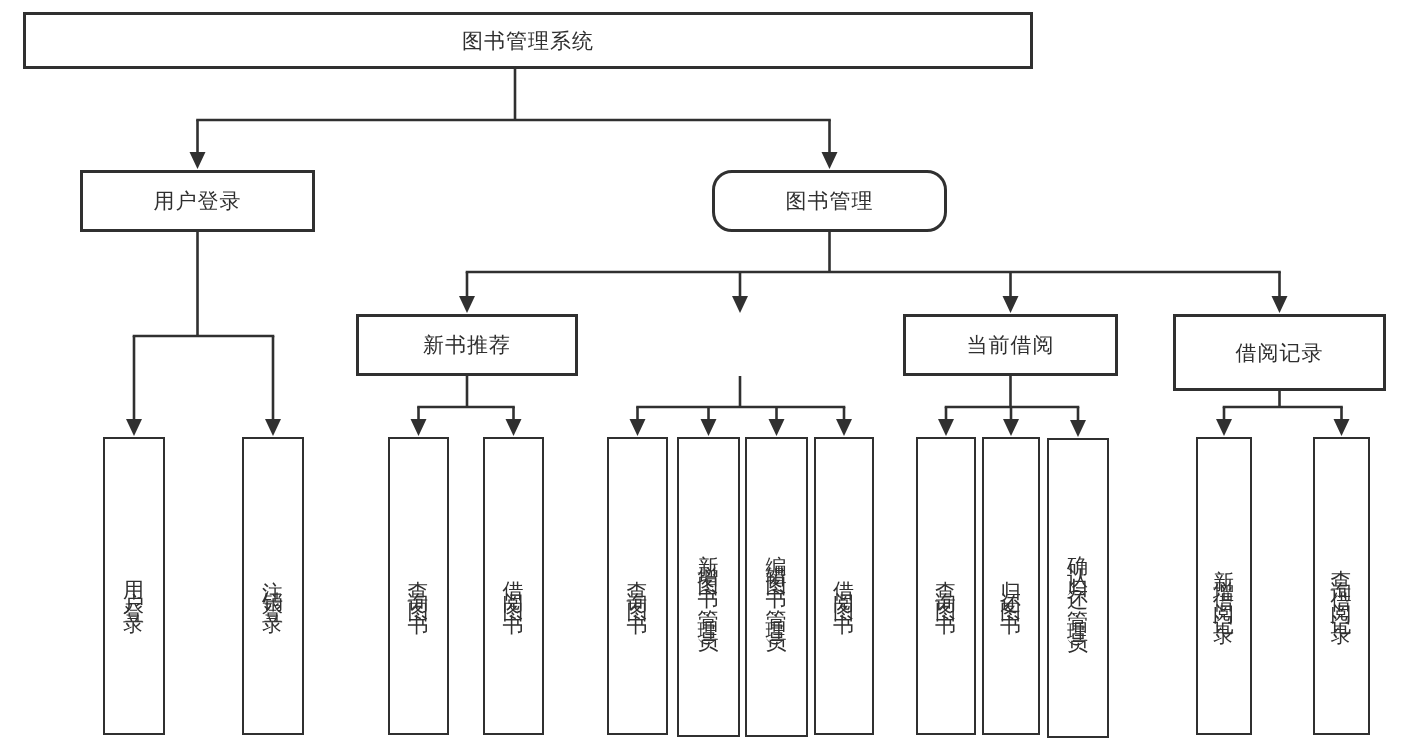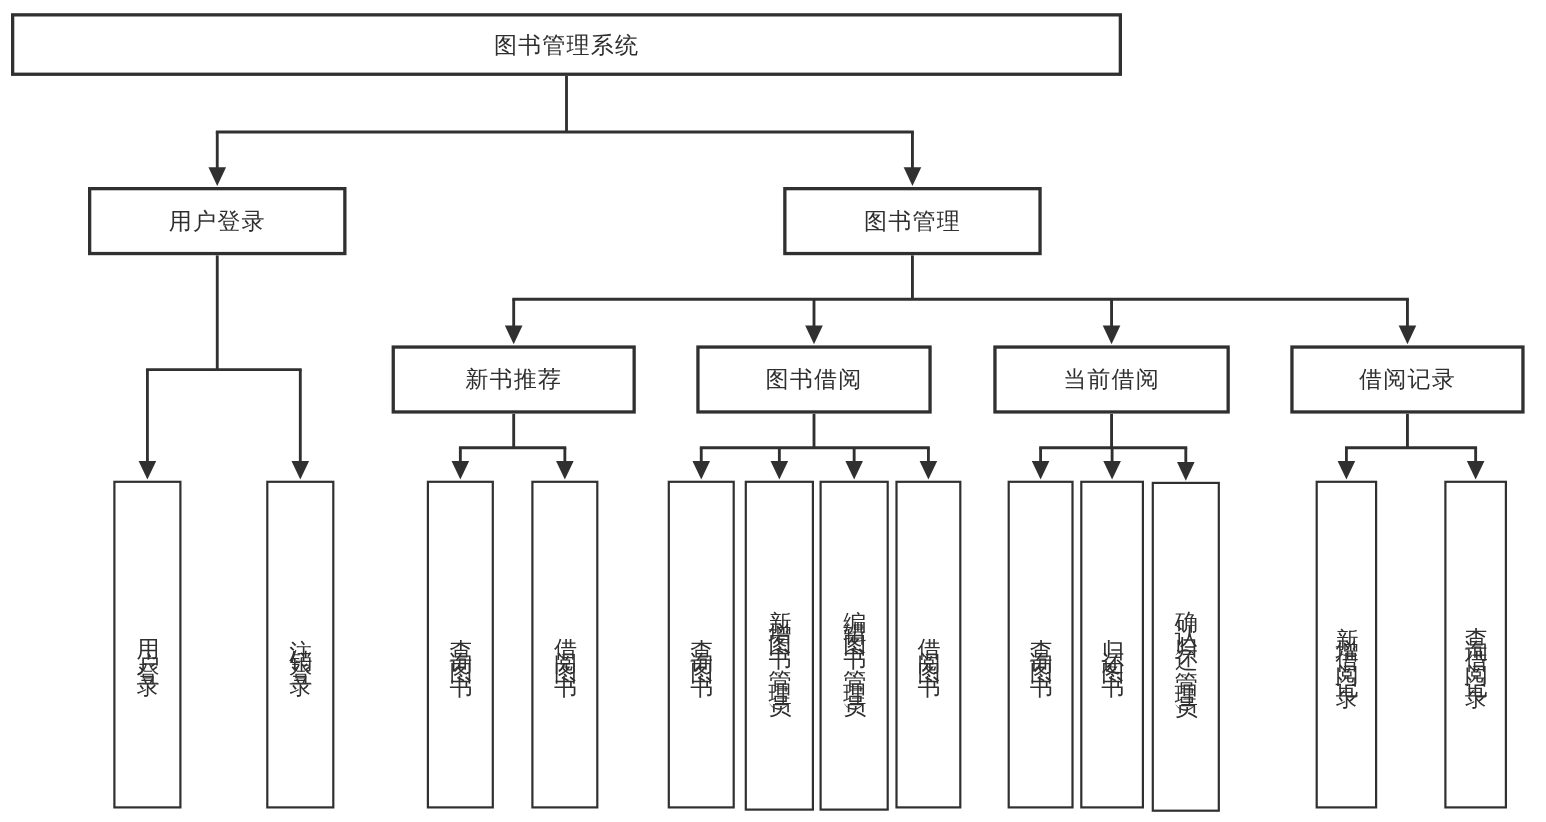--- a/index.html
+++ b/index.html
@@ -112,39 +112,36 @@
       <polygon points="1003,419 1019,419 1011,436" fill="#303030"></polygon>
       <line x1="1078" y1="407" x2="1078" y2="426" stroke="#303030" stroke-width="2.6"></line>
       <polygon points="1070,420 1086,420 1078,437" fill="#303030"></polygon>
       <line x1="1279.5" y1="376" x2="1279.5" y2="407" stroke="#303030" stroke-width="2.6"></line>
       <line x1="1222.7" y1="407" x2="1342.8" y2="407" stroke="#303030" stroke-width="2.6"></line>
       <line x1="1224" y1="407" x2="1224" y2="425" stroke="#303030" stroke-width="2.6"></line>
       <polygon points="1216,419 1232,419 1224,436" fill="#303030"></polygon>
       <line x1="1341.5" y1="407" x2="1341.5" y2="425" stroke="#303030" stroke-width="2.6"></line>
       <polygon points="1333.5,419 1349.5,419 1341.5,436" fill="#303030"></polygon>
     </svg>
-<div class="node node-h" style="left: 10px; top: 12px; width: 1010px; height: 57px; border-color: rgb(48, 48, 48); color: rgb(47, 47, 47);">
+<div class="node node-h" style="left: 23px; top: 12px; width: 1010px; height: 57px; border-color: rgb(48, 48, 48); color: rgb(47, 47, 47);">
       <span class="node-label">图书管理系统</span>
     </div>
     <div class="node node-h" style="left: 80px; top: 170px; width: 235px; height: 62px; border-color: rgb(48, 48, 48); color: rgb(47, 47, 47);">
       <span class="node-label">用户登录</span>
     </div>
-    <div class="node node-h" style="left: 712px; top: 170px; width: 235px; height: 62px; border-color: rgb(48, 48, 48); color: rgb(47, 47, 47);">
+    <div class="node node-h" style="left: 712px; top: 170px; width: 235px; height: 62px; border-color: rgb(48, 48, 48); color: rgb(47, 47, 47); border-radius: 20px;">
       <span class="node-label">图书管理</span>
     </div>
     <div class="node node-h" style="left: 356px; top: 314px; width: 222px; height: 62px; border-color: rgb(48, 48, 48); color: rgb(47, 47, 47); align-items: center;">
       <span class="node-label">新书推荐</span>
     </div>
-    <div class="node node-h" style="left: 633px; top: 314px; width: 214px; height: 62px; border-color: rgb(48, 48, 48); color: rgb(47, 47, 47);">
-      <span class="node-label">图书借阅</span>
-    </div>
     <div class="node node-h" style="left: 903px; top: 314px; width: 215px; height: 62px; border-color: rgb(48, 48, 48); color: rgb(47, 47, 47);">
       <span class="node-label">当前借阅</span>
     </div>
-    <div class="node node-h" style="left: 1173px; top: 314px; width: 213px; height: 62px; border-color: rgb(48, 48, 48); color: rgb(47, 47, 47);">
+    <div class="node node-h" style="left: 1173px; top: 314px; width: 213px; height: 77px; border-color: rgb(48, 48, 48); color: rgb(47, 47, 47);">
       <span class="node-label">借阅记录</span>
     </div>
     <div class="node node-v" style="left: 103px; top: 437px; width: 62px; height: 298px; border-color: rgb(48, 48, 48); color: rgb(47, 47, 47);">
       <span class="node-label">用户登录</span>
     </div>
     <div class="node node-v" style="left: 242px; top: 437px; width: 62px; height: 298px; border-color: rgb(48, 48, 48); color: rgb(47, 47, 47);">
       <span class="node-label">注销登录</span>
     </div>
     <div class="node node-v" style="left: 388px; top: 437px; width: 61px; height: 298px; border-color: rgb(48, 48, 48); color: rgb(47, 47, 47);">
       <span class="node-label">查询图书</span>

